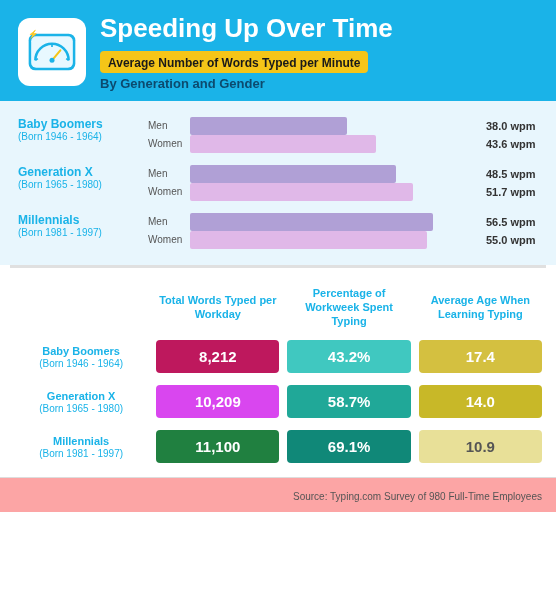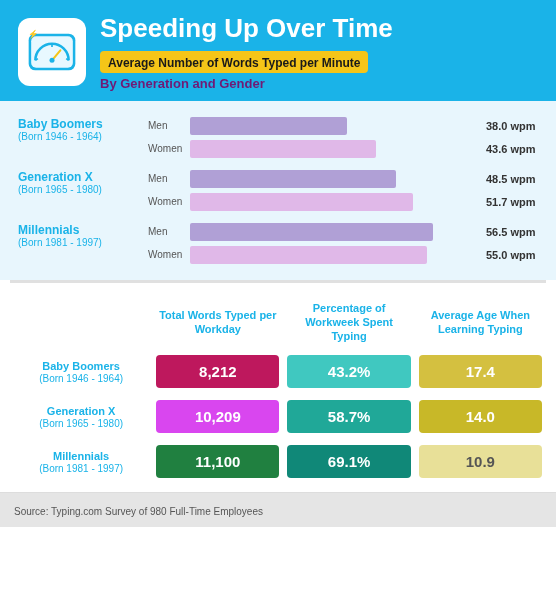--- a/index.html
+++ b/index.html
@@ -46,21 +46,21 @@
       margin-top: 8px;
     }
     .header-subtitle-box span {
       font-size: 12px;
       font-weight: 700;
       color: #1a1a1a;
     }
     .header-sub2 {
       font-size: 13px;
       font-weight: 700;
-      color: #701a75;
+      color: #0c4a6e;
       margin-top: 3px;
     }
 
     
     .bar-section {
       background: #e8f6fd;
       padding: 16px 18px 16px 18px;
     }
     .bar-group {
       display: flex;
@@ -79,21 +79,20 @@
       line-height: 1.2;
     }
     .bar-label .gen-years {
       font-size: 10px;
       color: #1ab3e8;
     }
     .bar-rows {
       flex: 1;
       display: flex;
       flex-direction: column;
-      gap: 5px;
     }
     .bar-row {
       display: flex;
       align-items: center;
       gap: 6px;
     }
     .bar-gender-label {
       font-size: 10px;
       color: #555;
       width: 36px;
@@ -170,23 +169,24 @@
       border-radius: 4px;
     }
     
     .section-divider {
       height: 3px;
       background: #e0e0e0;
       margin: 0 10px;
     }
     
     .footer {
-      background: #e5e5e5;
+      background: #fca5a5;
       padding: 8px 14px;
       border-top: 1px solid #ddd;
+      text-align: right;
     }
     .footer span {
       font-size: 10px;
       color: #555;
     }
 
     
     .bar-men { background-color: #b0a0d6; }
     .bar-women { background-color: #e0b8e8; }
 

